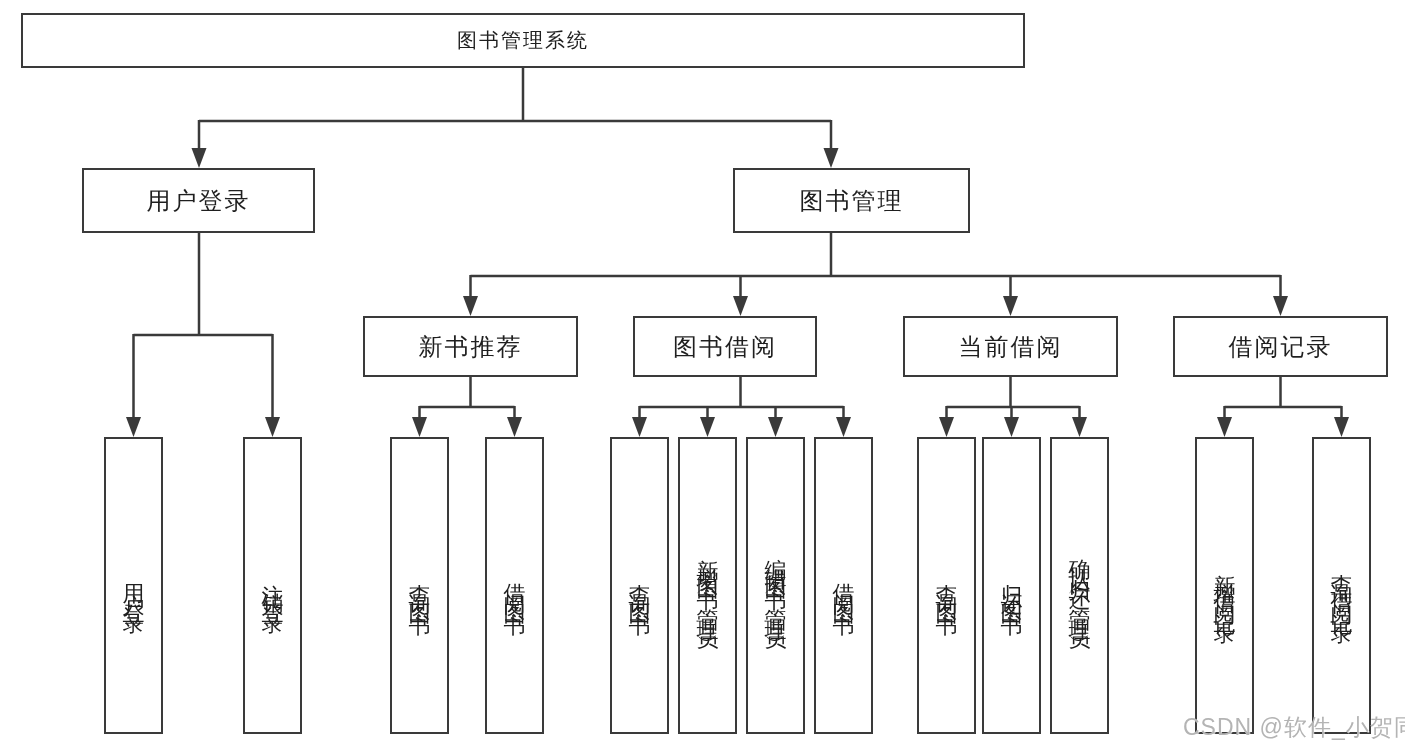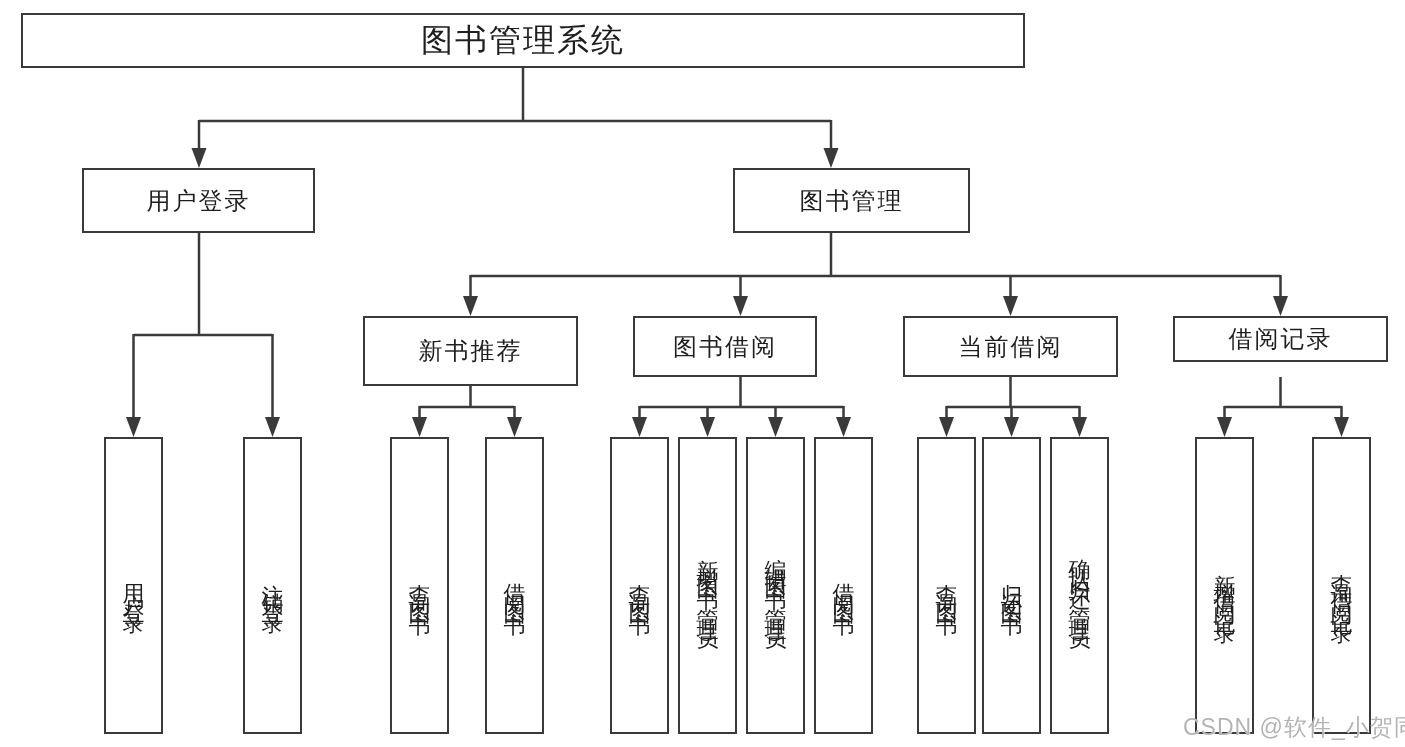--- a/index.html
+++ b/index.html
@@ -24,21 +24,21 @@
     position: absolute;
     box-sizing: border-box;
     background: #ffffff;
     border: 2.5px solid var(--line, #3a3a3a);
     display: flex;
     align-items: center;
     justify-content: center;
     text-align: center;
   }
   .hbox { font-size: 24px; letter-spacing: 2px; }
-  .root-box { font-size: 32px; letter-spacing: 2px; }
+  .root-box { font-size: 20px; letter-spacing: 2px; }
   .vbox { width: 59px; top: 437px; height: 297px; }
   .vtext {
     writing-mode: vertical-lr;
     text-orientation: mixed;
     font-size: 22px;
     letter-spacing: 10px;
     line-height: 1;
     white-space: nowrap;
   }
   .watermark {
@@ -49,24 +49,24 @@
     font-size: 23px;
     letter-spacing: 1px;
     color: var(--watermark, #b4b4b4);
     text-shadow: 1px 1px 0 rgba(255,255,255,0.7);
     white-space: nowrap;
   }
   
   #n-root   { left: 21px;  top: 13px;  width: 1004px; height: 55px; }
   #n-login  { left: 82px;  top: 168px; width: 233px;  height: 65px; }
   #n-mgmt   { left: 713px; top: 168px; width: 237px;  height: 65px; margin-left: 20px; }
-  #n-new    { left: 363px; top: 316px; width: 215px;  height: 70px; }
+  #n-new    { left: 363px; top: 316px; width: 215px;  height: 61px; }
   #n-borrow { left: 633px; top: 316px; width: 184px;  height: 61px; }
   #n-cur    { left: 903px; top: 316px; width: 215px;  height: 61px; }
-  #n-rec    { left: 1173px;top: 316px; width: 215px;  height: 46px; }
+  #n-rec    { left: 1173px;top: 316px; width: 215px;  height: 61px; }
   #l-login-0 { left: 104px; }  #l-login-1 { left: 243px; }
   #l-new-0   { left: 390px; }  #l-new-1   { left: 485px; }
   #l-bor-0   { left: 610px; }  #l-bor-1   { left: 678px; }
   #l-bor-2   { left: 746px; }  #l-bor-3   { left: 814px; }
   #l-cur-0   { left: 917px; }  #l-cur-1   { left: 982px; }
   #l-cur-2   { left: 1050px; }
   #l-rec-0   { left: 1195px; } #l-rec-1   { left: 1312px; }
 </style>
 </head>
 <body>

